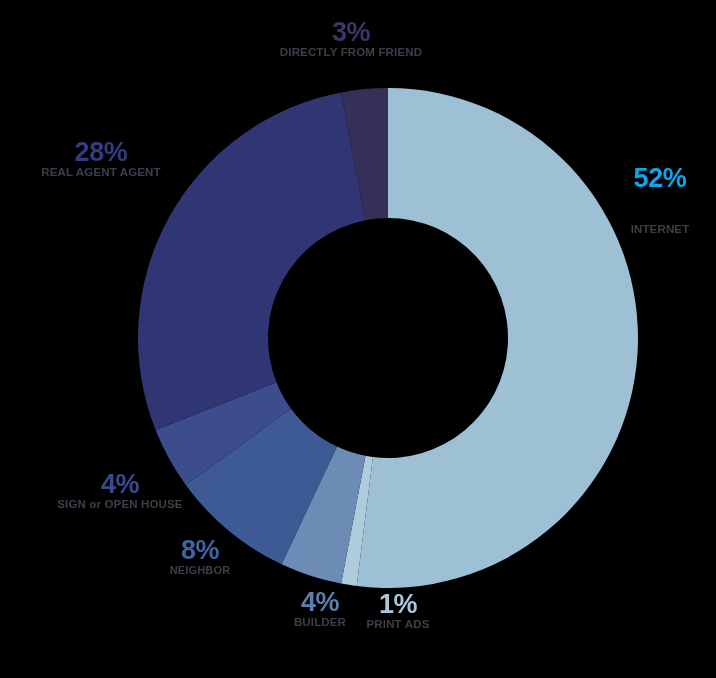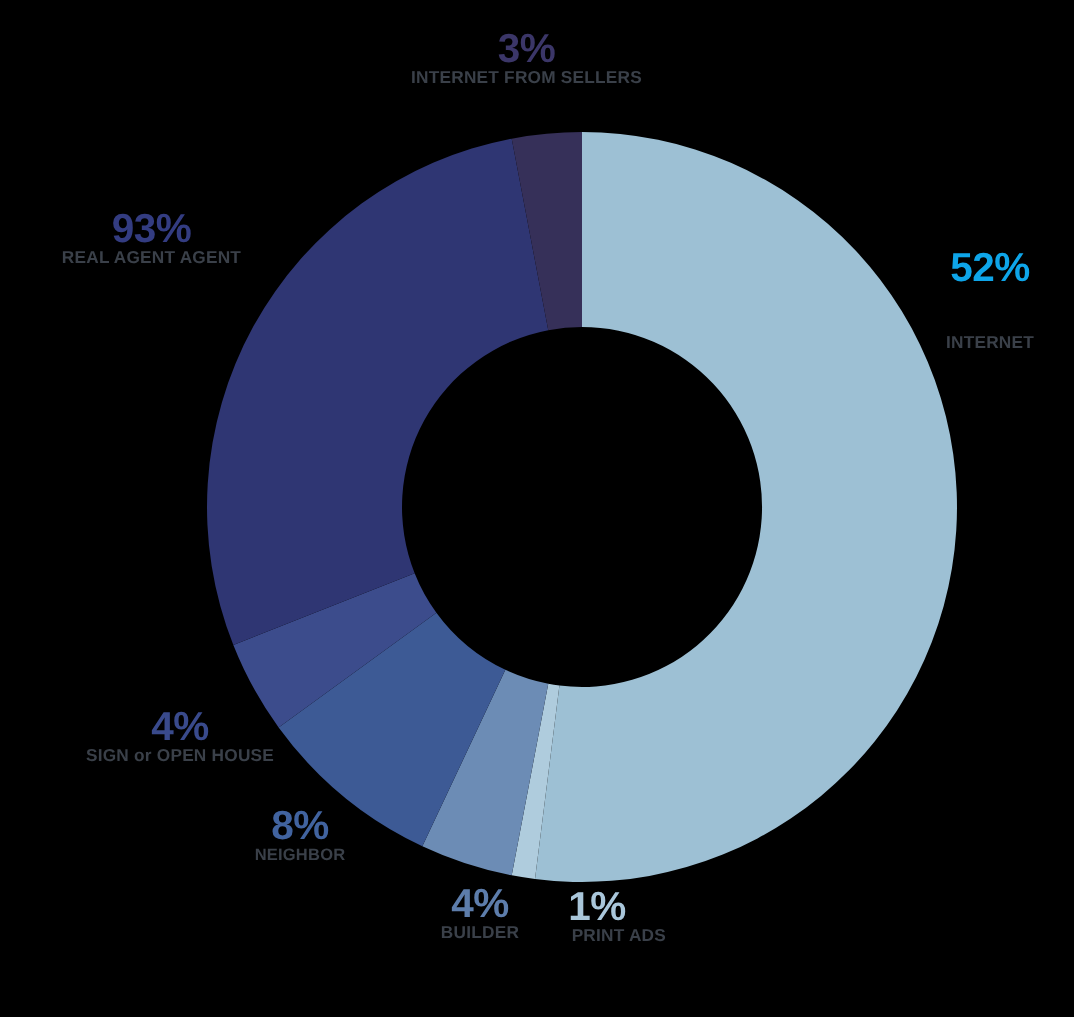--- a/index.html
+++ b/index.html
@@ -80,46 +80,46 @@
         <path d="M 341.15 583.57 A 250 250 0 0 1 281.56 564.21 L 336.91 446.58 A 120 120 0 0 0 365.51 455.87 Z" fill="#6c8cb5"></path>
         <path d="M 281.56 564.21 A 250 250 0 0 1 185.75 484.95 L 290.92 408.53 A 120 120 0 0 0 336.91 446.58 Z" fill="#3d5a95"></path>
         <path d="M 185.75 484.95 A 250 250 0 0 1 155.56 430.03 L 276.43 382.17 A 120 120 0 0 0 290.92 408.53 Z" fill="#3c4c8c"></path>
         <path d="M 155.56 430.03 A 250 250 0 0 1 341.15 92.43 L 365.51 220.13 A 120 120 0 0 0 276.43 382.17 Z" fill="#2f3673"></path>
         <path d="M 341.15 92.43 A 250 250 0 0 1 388.00 88.00 L 388.00 218.00 A 120 120 0 0 0 365.51 220.13 Z" fill="#363059"></path>
       </g>
   </svg>
 
   <div class="callout" id="callout-sellers">
     <span class="pct" style="color: rgb(59, 54, 104);">3%</span>
-    <span class="cap" style="color: rgb(58, 64, 73);">INTERNET FROM SELLERS</span>
+    <span class="cap" style="color: rgb(58, 64, 73);">DIRECTLY FROM FRIEND</span>
   </div>
 
   <div class="callout" id="callout-internet">
     <span class="pct" style="color: #0ea5e9;">52%</span>
     <span class="cap" style="color: rgb(58, 64, 73); margin-top: 32px;">INTERNET</span>
   </div>
 
   <div class="callout" id="callout-agent">
-    <span class="pct" style="color: rgb(51, 60, 129);">93%</span>
+    <span class="pct" style="color: rgb(51, 60, 129);">28%</span>
     <span class="cap" style="color: rgb(58, 64, 73);">REAL AGENT AGENT</span>
   </div>
 
   <div class="callout" id="callout-sign">
     <span class="pct" style="color: rgb(57, 74, 140);">4%</span>
     <span class="cap" style="color: rgb(58, 64, 73);">SIGN or OPEN HOUSE</span>
   </div>
 
   <div class="callout" id="callout-friend">
     <span class="pct" style="color: rgb(65, 99, 159);">8%</span>
     <span class="cap2" style="color: rgb(58, 64, 73);">NEIGHBOR</span>
   </div>
 
   <div class="callout" id="callout-builder">
     <span class="pct" style="color: rgb(93, 125, 171);">4%</span>
     <span class="cap" style="color: rgb(58, 64, 73); text-align: center;">BUILDER</span>
   </div>
 
   <div class="callout" id="callout-print">
     <span class="pct" style="color: rgb(169, 198, 218);">1%</span>
-    <span class="cap" style="color: rgb(58, 64, 73); text-align: right;">PRINT ADS</span>
+    <span class="cap" style="color: rgb(58, 64, 73);">PRINT ADS</span>
   </div>
 
 </div>
 
 </body></html>

